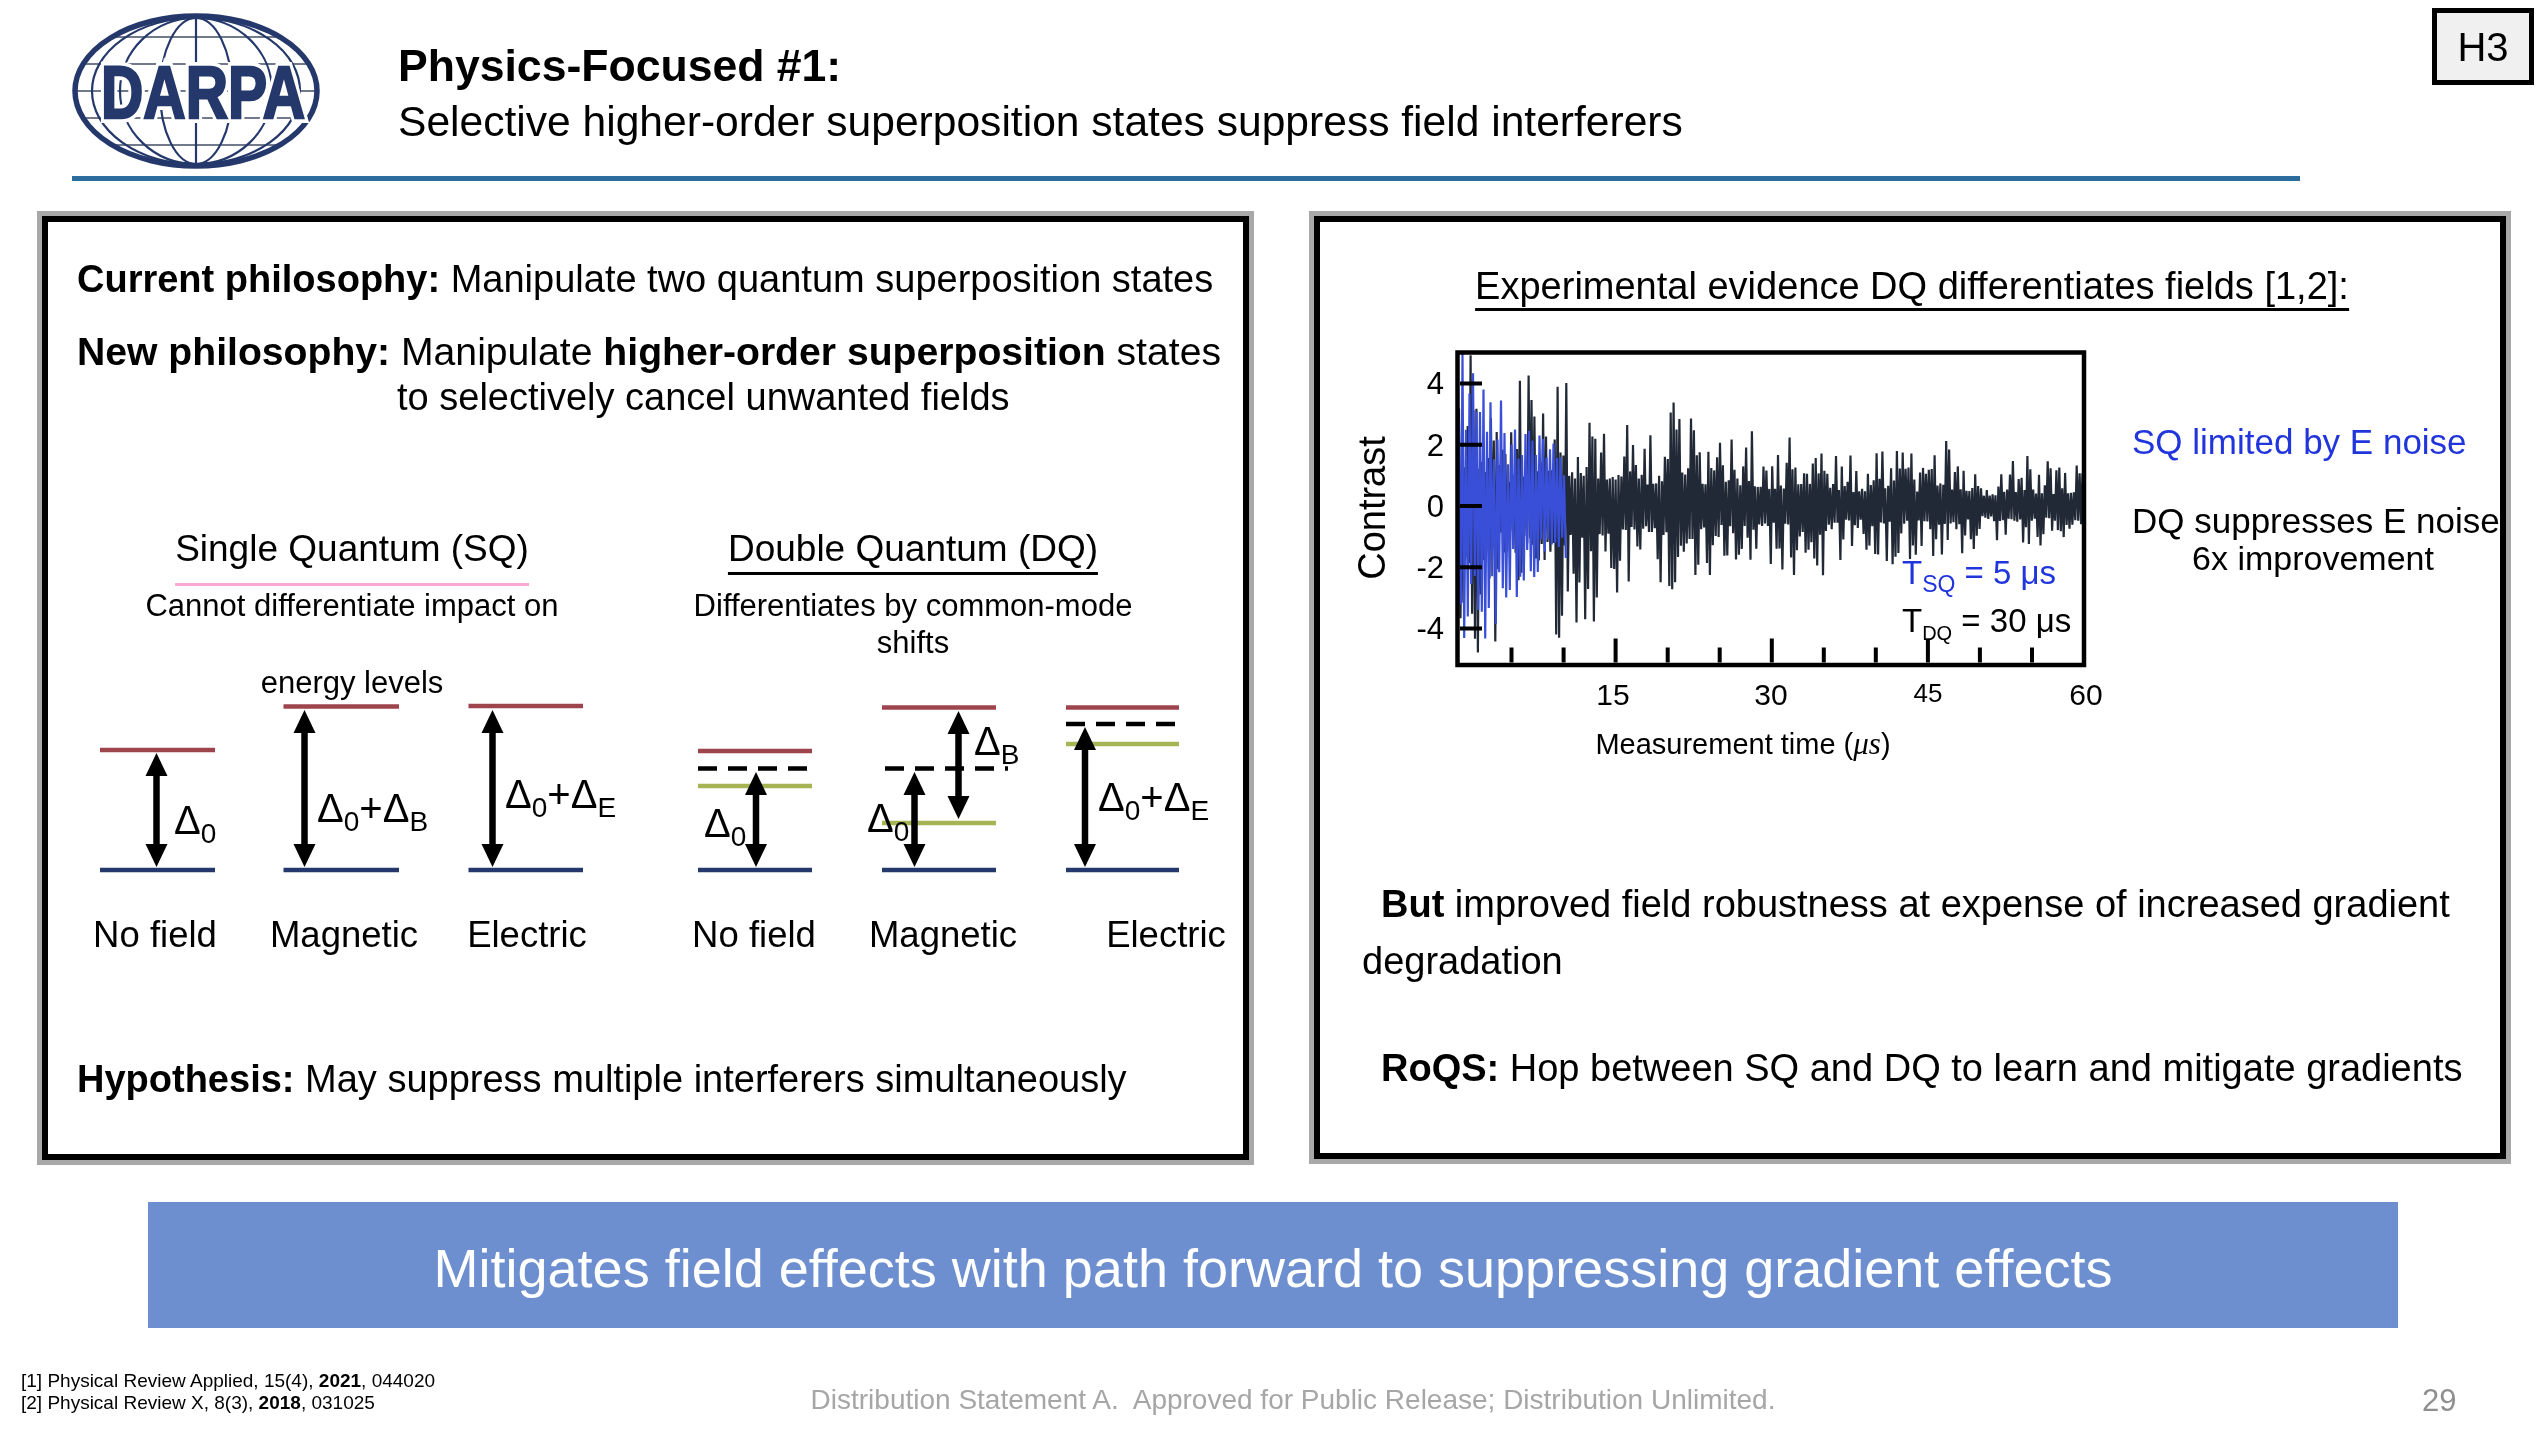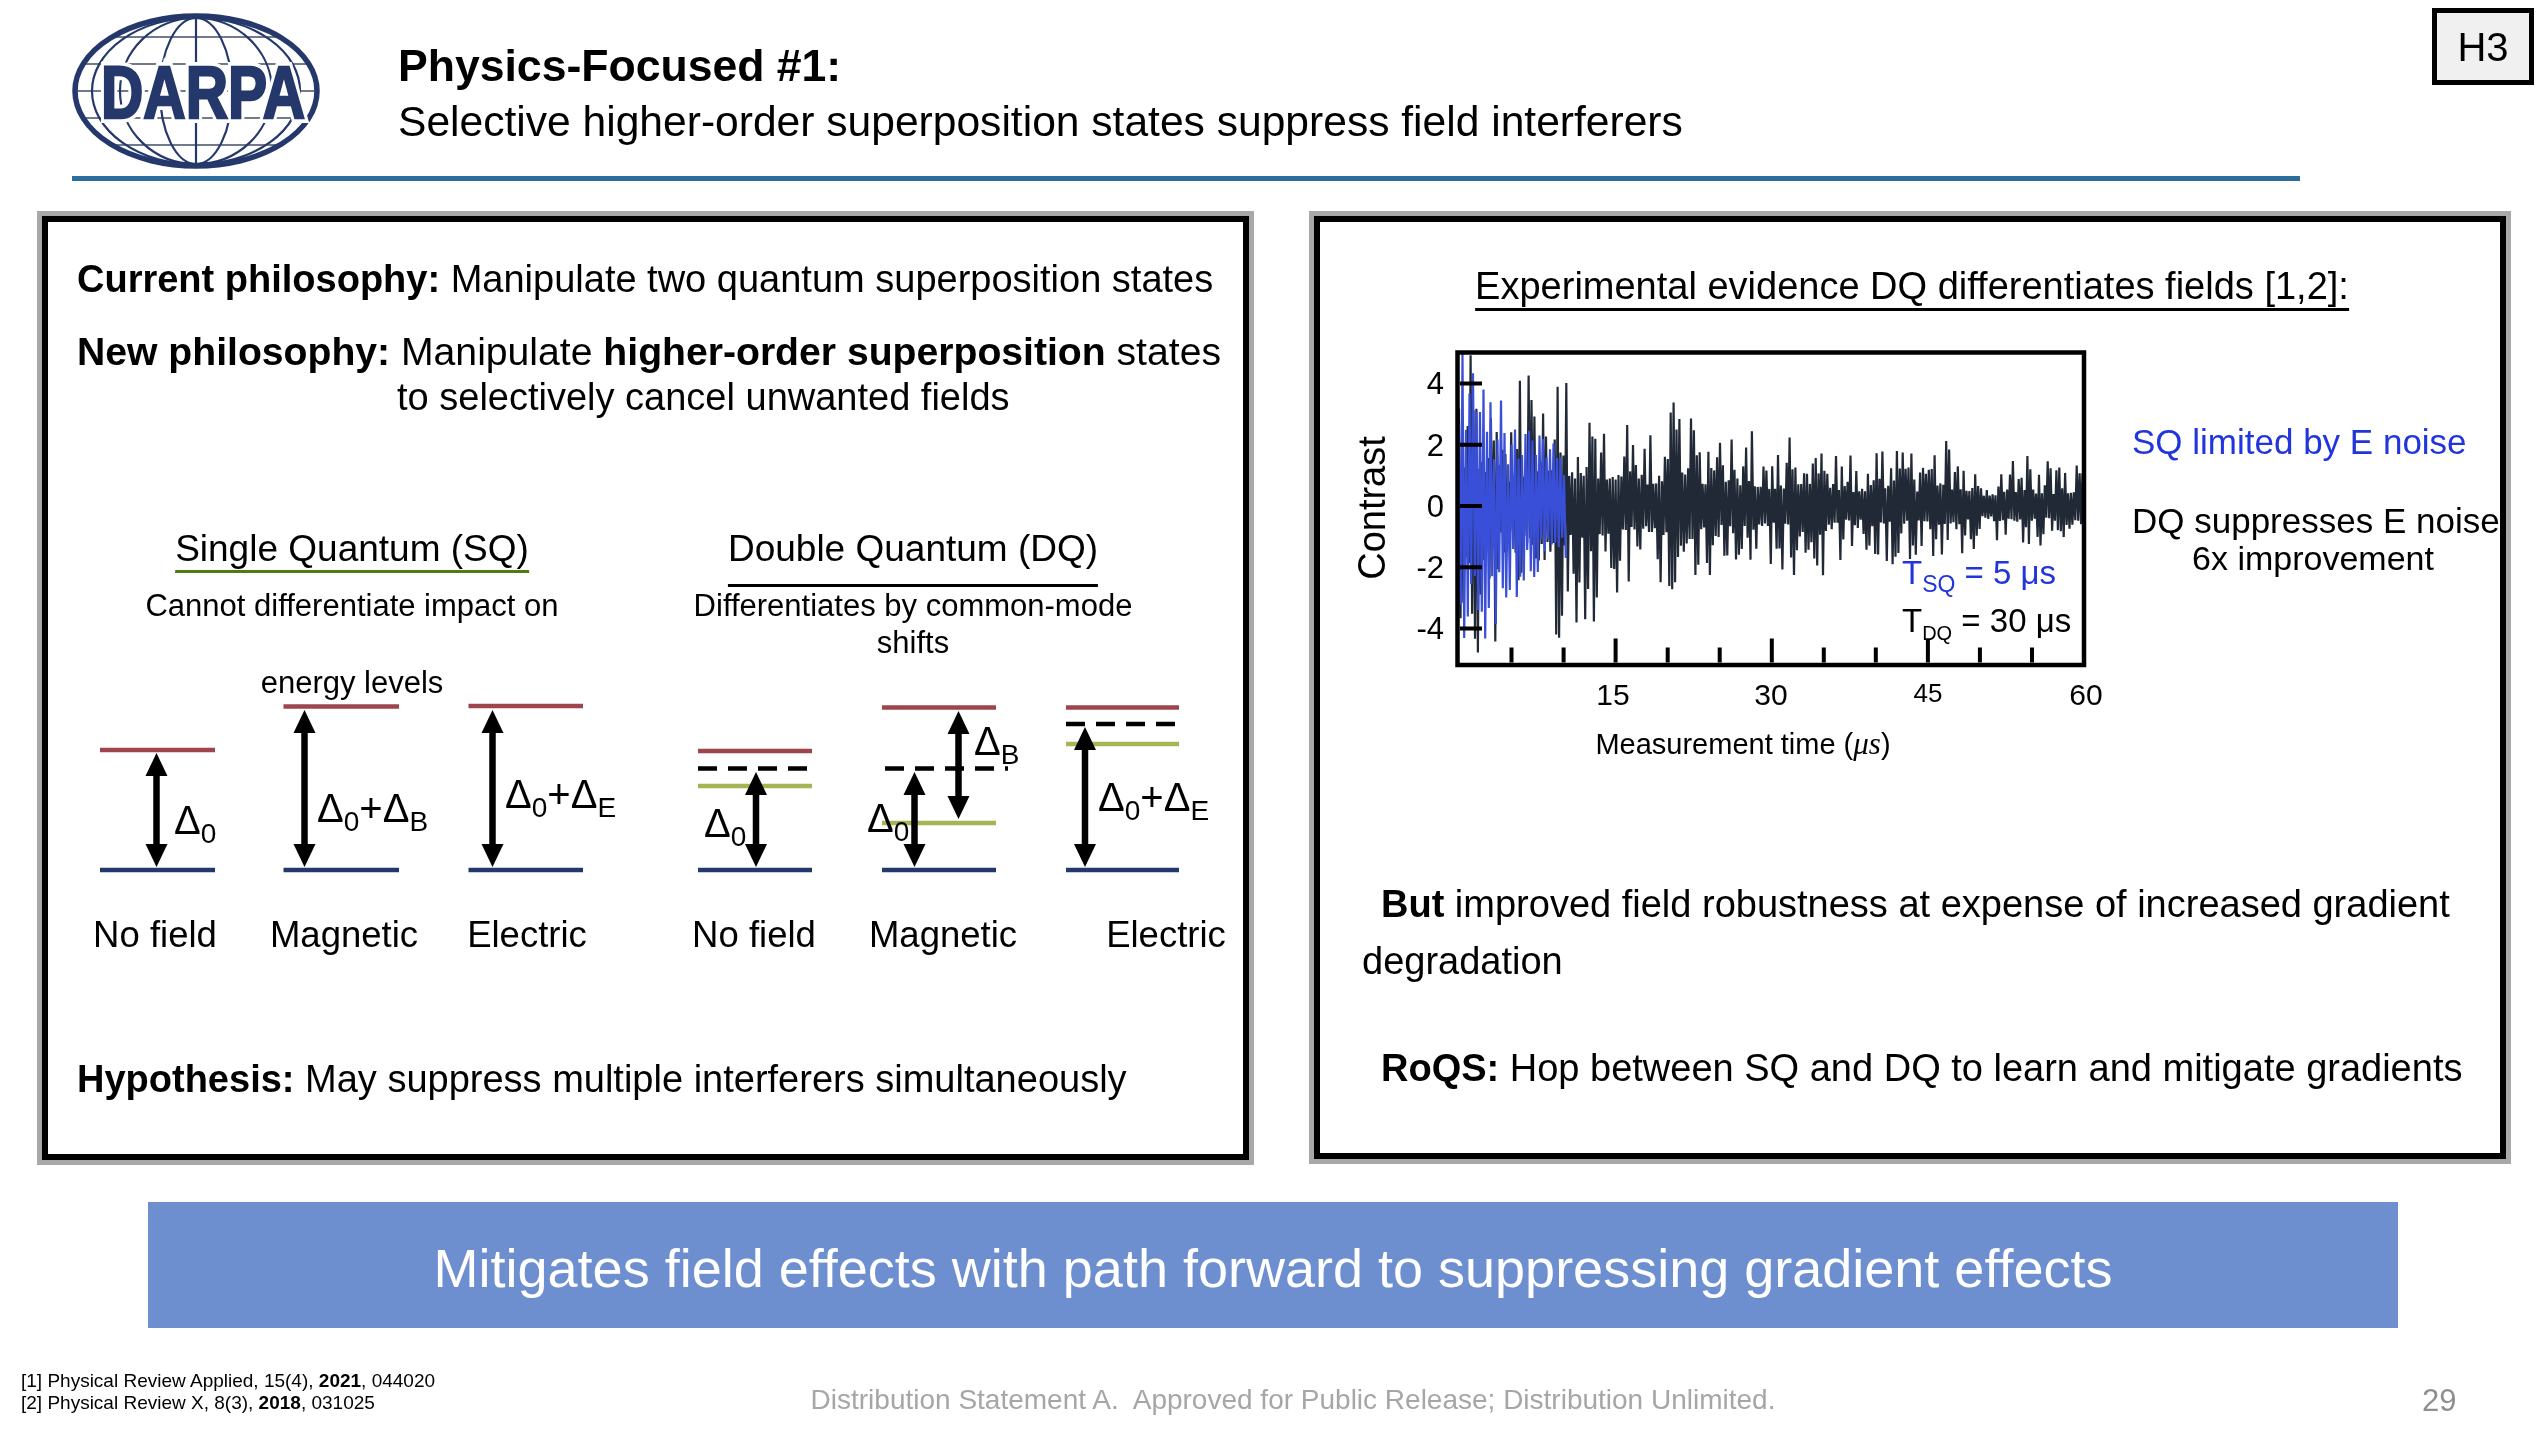--- a/index.html
+++ b/index.html
@@ -10,22 +10,22 @@
 <body>
 <div class="t" style="left:398px;top:42.9px;font-size:45px;font-weight:bold;transform:scaleX(0.99);transform-origin:0 0;">Physics-Focused #1:</div>
 <div class="t" style="left:398px;top:99.6px;font-size:43px;transform:scaleX(0.99);transform-origin:0 0;">Selective higher-order superposition states suppress field interferers</div>
 <div style="position:absolute;left:2432px;top:8px;width:102px;height:77px;background:#f0f0f0;border:5px solid black;z-index:6;"></div>
 <div class="t" style="left:2483px;top:27.1px;font-size:40px;transform:translateX(-50%);transform-origin:50% 0;z-index:7;">H3</div>
 <div class="panel" style="left:42px;top:216px;width:1207px;height:944px;"></div>
 <div class="panel" style="left:1314px;top:216px;width:1192px;height:943px;"></div>
 <div class="t" style="left:77px;top:259.8px;font-size:38px;"><b>Current philosophy:</b> Manipulate two quantum superposition states</div>
 <div class="t" style="left:77px;top:332.8px;font-size:38px;transform:scaleX(1.03);transform-origin:0 0;"><b>New philosophy:</b> Manipulate <b>higher-order superposition</b> states</div>
 <div class="t" style="left:397px;top:377.8px;font-size:38px;">to selectively cancel unwanted fields</div>
-<div class="t" style="left:352px;top:529.7px;font-size:37px;transform:translateX(-50%);transform-origin:50% 0;"><span style="border-bottom:3px solid #4d7c0f;padding-bottom:1px;">Single Quantum (SQ)</span></div>
-<div class="t" style="left:913px;top:529.7px;font-size:37px;transform:translateX(-50%);transform-origin:50% 0;"><span style="border-bottom:3px solid black;padding-bottom:15px;">Double Quantum (DQ)</span></div>
+<div class="t" style="left:352px;top:529.7px;font-size:37px;transform:translateX(-50%);transform-origin:50% 0;"><span style="border-bottom:3px solid #f9a8d4;padding-bottom:14px;">Single Quantum (SQ)</span></div>
+<div class="t" style="left:913px;top:529.7px;font-size:37px;transform:translateX(-50%);transform-origin:50% 0;"><span style="border-bottom:3px solid black;padding-bottom:3px;">Double Quantum (DQ)</span></div>
 <div class="t" style="left:352px;top:589.8px;font-size:31px;transform:translateX(-50%);transform-origin:50% 0;">Cannot differentiate impact on</div>
 <div class="t" style="left:352px;top:626.8px;font-size:31px;transform:translateX(-50%);transform-origin:50% 0;margin-top:40px;">energy levels</div>
 <div class="t" style="left:913px;top:589.8px;font-size:31px;transform:translateX(-50%);transform-origin:50% 0;">Differentiates by common-mode</div>
 <div class="t" style="left:913px;top:626.8px;font-size:31px;transform:translateX(-50%);transform-origin:50% 0;">shifts</div>
 <div class="t" style="left:174px;top:800.1px;font-size:40px;">Δ<span style="font-size:28px;vertical-align:-9px;">0</span></div>
 <div class="t" style="left:317px;top:788.1px;font-size:40px;">Δ<span style="font-size:28px;vertical-align:-9px;">0</span>+Δ<span style="font-size:28px;vertical-align:-9px;">B</span></div>
 <div class="t" style="left:505px;top:774.1px;font-size:40px;">Δ<span style="font-size:28px;vertical-align:-9px;">0</span>+Δ<span style="font-size:28px;vertical-align:-9px;">E</span></div>
 <div class="t" style="left:704px;top:803.1px;font-size:40px;">Δ<span style="font-size:28px;vertical-align:-9px;">0</span></div>
 <div class="t" style="left:867px;top:798.1px;font-size:40px;">Δ<span style="font-size:28px;vertical-align:-9px;">0</span></div>
 <div class="t" style="left:974px;top:721.1px;font-size:40px;">Δ<span style="font-size:28px;vertical-align:-9px;">B</span></div>

